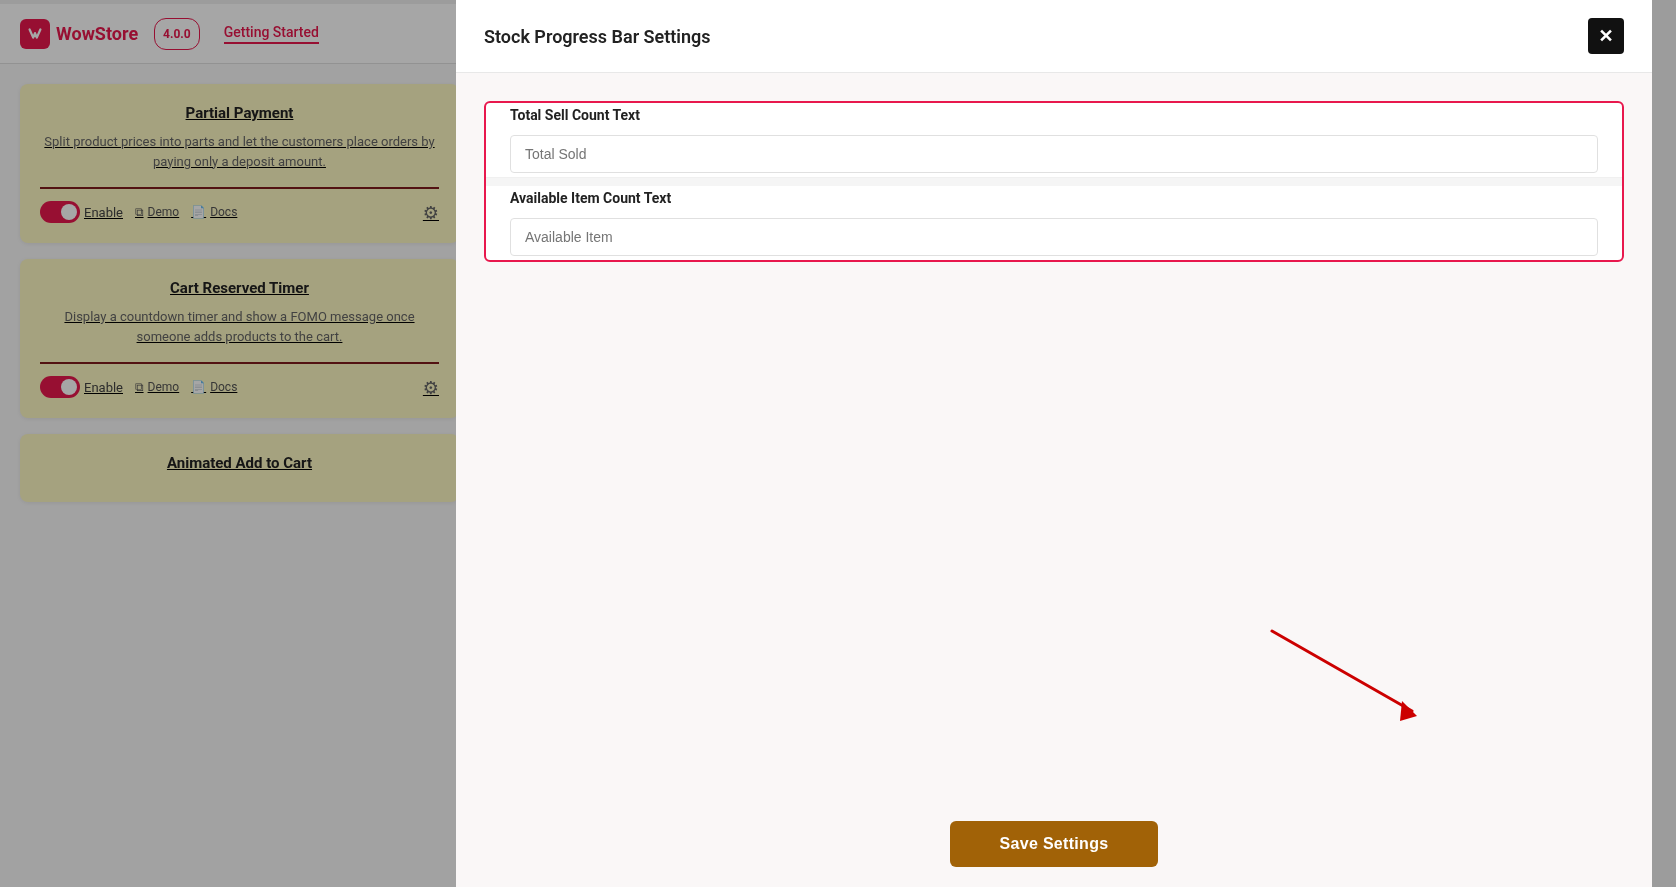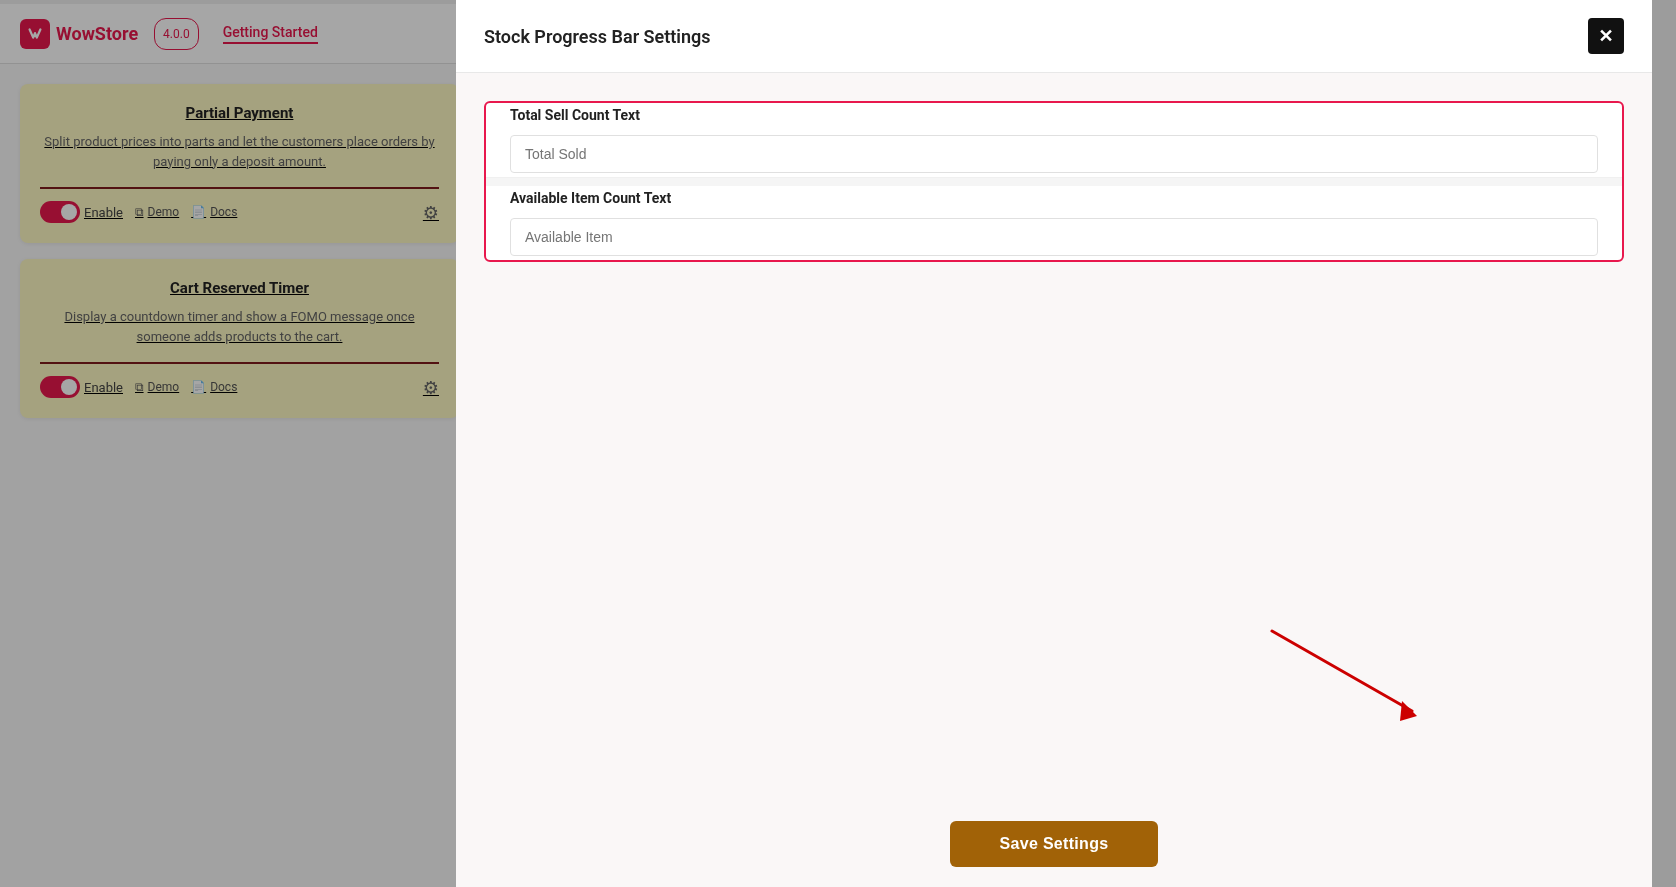--- a/index.html
+++ b/index.html
@@ -61,21 +61,21 @@
     .bg-logo-text span {
       color: #e8184d;
     }
 
     .bg-version-badge {
       border: 1.5px solid #e8184d;
       color: #e8184d;
       padding: 8px 8px;
       border-radius: 12px;
       font-size: 12px;
-      font-weight: 400;
+      font-weight: 700;
     }
 
     .bg-nav-item {
       color: #e8184d;
       font-size: 14px;
       font-weight: 500;
       padding-bottom: 2px;
       border-bottom: 2px solid #e8184d;
       margin-left: 8px;
     }
@@ -363,20 +363,23 @@
           </span>
           <span class="bg-footer-link">
             <span class="bg-footer-link-icon">📄</span>
             <span>Docs</span>
           </span>
         </div>
         <span class="bg-gear">⚙</span>
       </div>
     </div>
 
+    <div class="bg-card">
+      <div class="bg-card-title">Animated Add to Cart</div>
+    </div>
   </div>
 </div>
 
 <div class="overlay-backdrop"></div>
 
 <div class="modal">
   <div class="modal-header">
     <span class="modal-title">Stock Progress Bar Settings</span>
     <button class="modal-close-btn">✕</button>
   </div>

